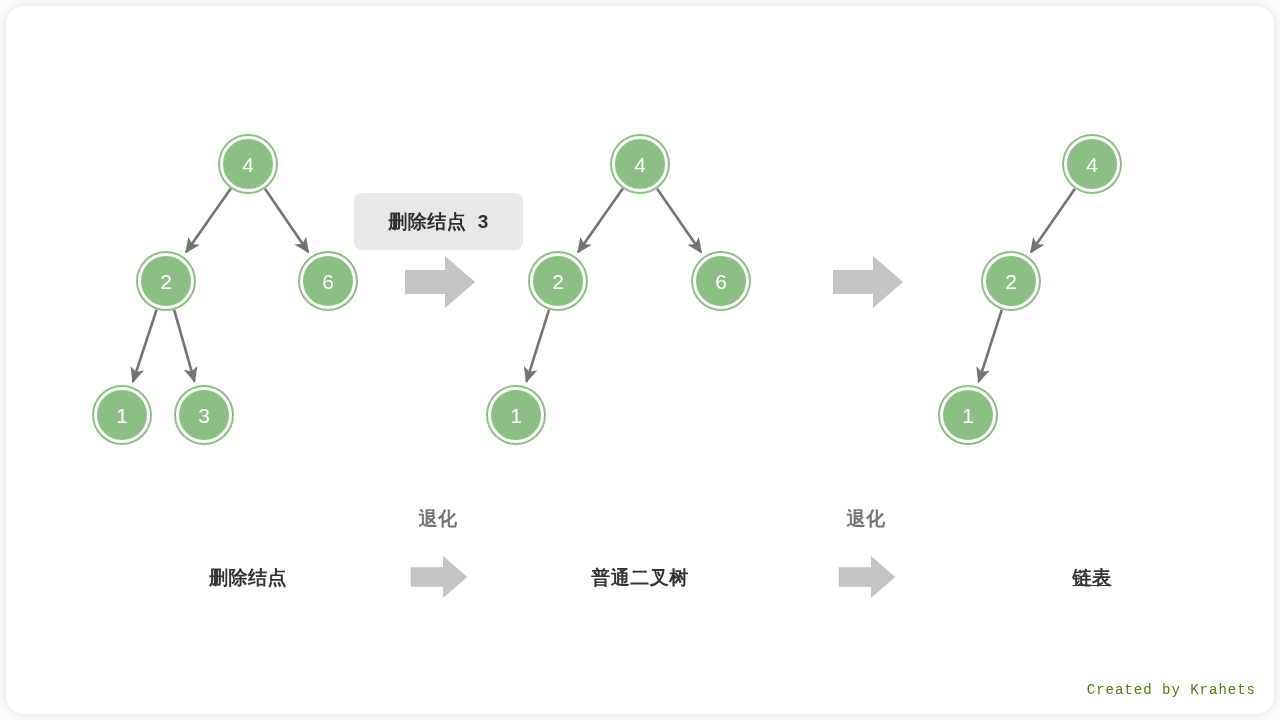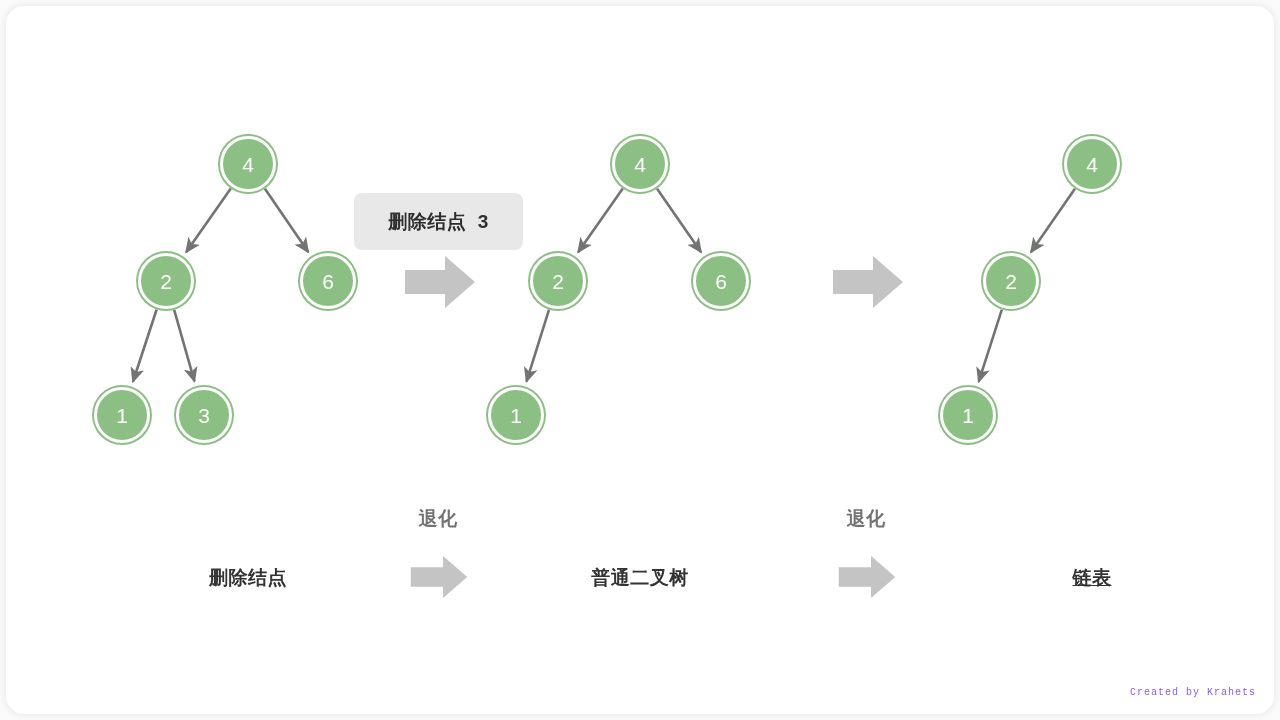--- a/index.html
+++ b/index.html
@@ -89,22 +89,22 @@
     transform: translateX(-50%);
     letter-spacing: 0.5px;
   }
   .block-arrow {
     position: absolute;
   }
   #watermark {
     position: absolute;
     right: 24px;
     bottom: 22px;
-    color: #8b5cf6;
-    font-size: 10px;
+    color: #4d7c0f;
+    font-size: 14px;
     font-family: "Liberation Mono", "DejaVu Sans Mono", monospace;
     letter-spacing: 1px;
     white-space: nowrap;
   }
 </style>
 </head>
 <body>
 
 <div id="stage">
   <div id="card"></div>

